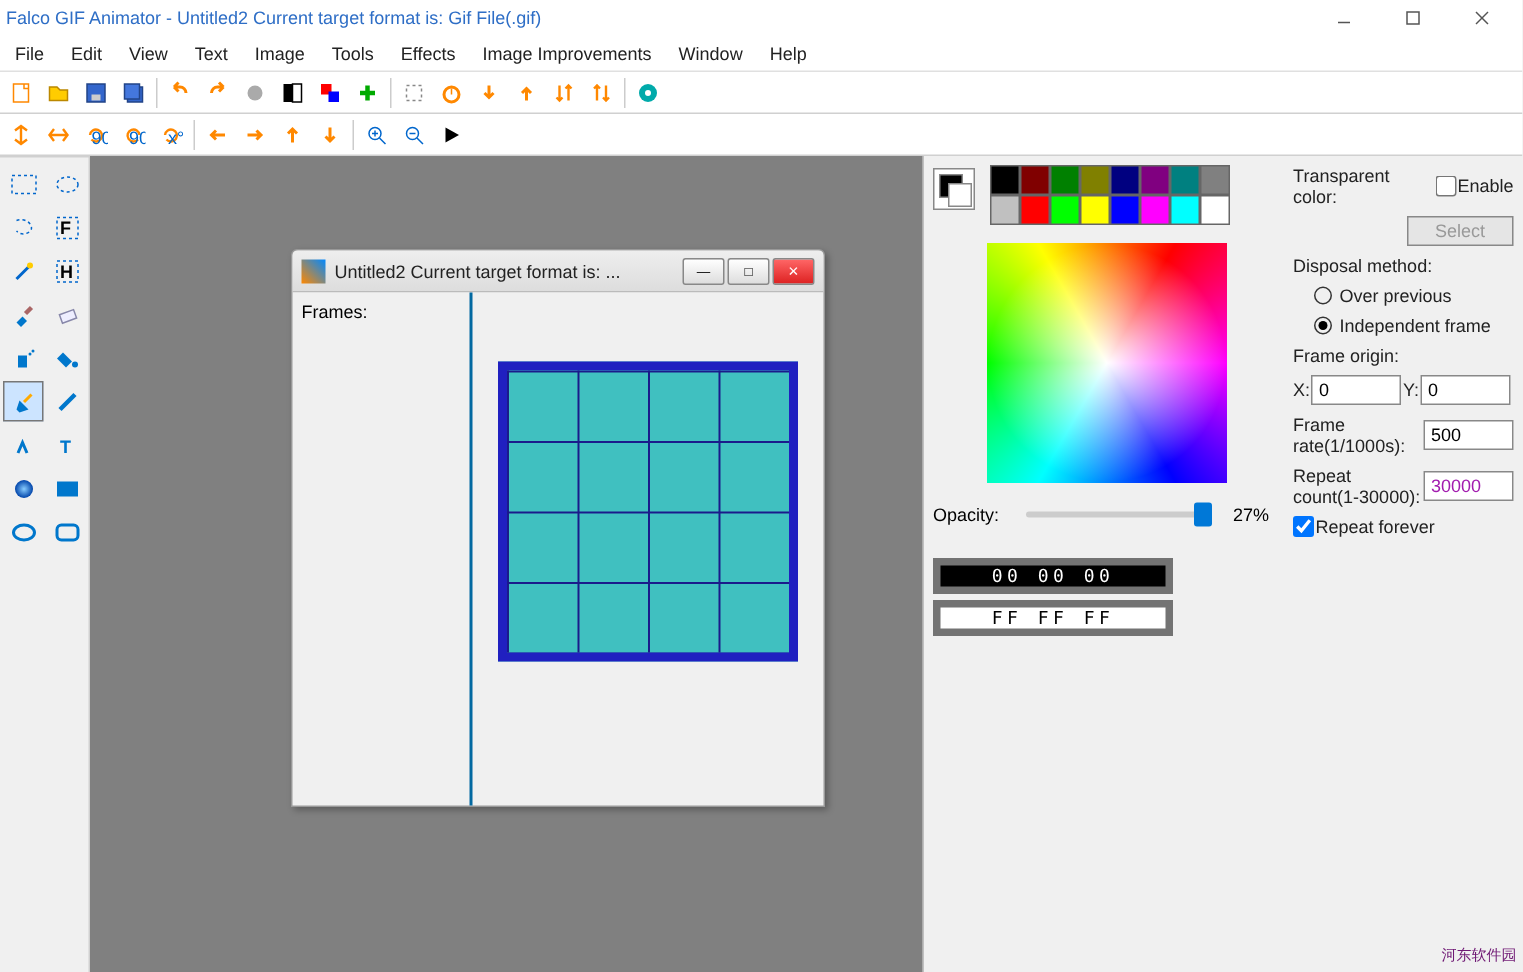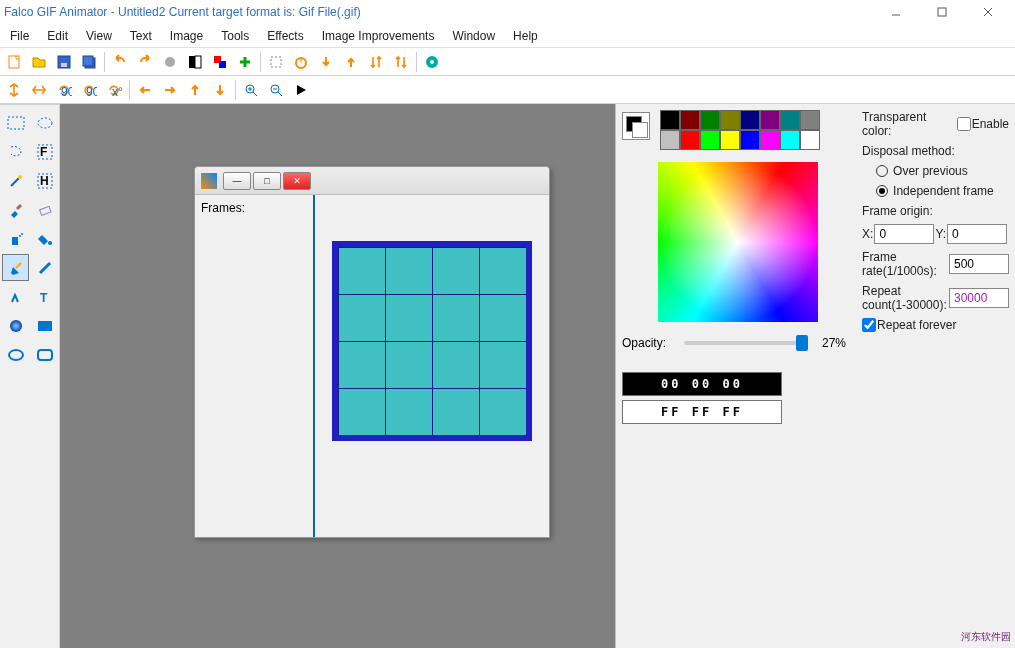--- a/index.html
+++ b/index.html
@@ -45,21 +45,21 @@
 .proprow{display:flex;align-items:center;gap:1px;margin-bottom:6px}
 .proprow label{color:#222}
 .proprow input[type=text]{width:60px;height:20px;border:1px solid #888;padding:0 4px}
 .proprow input[type=checkbox]{width:14px;height:14px}
 .btn{padding:2px 18px;border:1px solid #888;background:#e5e5e5;color:#999}
 .colorwheel{width:160px;height:160px;margin:6px 0 0 36px;background:conic-gradient(from 90deg,#f0f,#00f,#0ff,#0f0,#ff0,#f00,#f0f);position:relative}
 .colorwheel::after{content:"";position:absolute;inset:0;background:radial-gradient(circle at center,#fff 0%,transparent 70%)}
 .opacityrow{display:flex;align-items:center;gap:18px;margin:8px 0 4px 0}
 .slider{width:120px;height:4px;background:#ccc;position:relative;border-radius:2px}
 .sliderthumb{position:absolute;right:-4px;top:-6px;width:12px;height:16px;background:#0078d7;border-radius:2px}
-.hexbox{width:160px;height:24px;border:1px solid #737373;display:flex;align-items:center;justify-content:center;margin:4px 0;font-family:monospace;font-weight:bold;letter-spacing:3px}
+.hexbox{width:160px;height:24px;border:5px solid #737373;display:flex;align-items:center;justify-content:center;margin:4px 0;font-family:monospace;font-weight:normal;letter-spacing:3px}
 .hexbox.black{background:#000;color:#fff}
 .hexbox.white{background:#fff;color:#000}
 .radio{width:12px;height:12px;border:1px solid #333;border-radius:50%;display:inline-block;margin-right:4px;position:relative;vertical-align:middle}
 .radio.checked::after{content:"";position:absolute;inset:2px;background:#000;border-radius:50%}
 .watermark{position:absolute;right:4px;bottom:4px;font-size:10px;color:#701a75}
 
 svg{display:block}
 .row2{display:flex;gap:16px}
 </style>
 </head>
@@ -378,20 +378,21 @@
         <svg width="18" height="14">
           <rect x="2" y="2" width="14" height="10" rx="3" fill="none" stroke="#07c" stroke-width="2"></rect>
         </svg>
       </div>
   </div>
 
   <div class="canvasarea">
     <div class="innerwin">
       <div class="iwtitle">
         <div class="iwicon"></div>
+        <span class="iwtext">Untitled2  Current target format is: ...</span>
         <div class="iwbtns">
           <div class="iwbtn">—</div>
           <div class="iwbtn">□</div>
           <div class="iwbtn close">✕</div>
         </div>
       </div>
       <div class="innerbody">
         <div class="framespanel">
           <div class="frameslabel">Frames:</div>
         </div>
@@ -439,20 +440,23 @@
           <div class="hexbox white">FF FF FF</div>
         </div>
       </div>
 
       <div class="propspanel">
         <div class="proprow">
           <label>Transparent color:</label>
           <input type="checkbox" style="">
           <label>Enable</label>
         </div>
+        <div class="proprow" style="justify-content:flex-end">
+          <button class="btn">Select</button>
+        </div>
         <div class="proprow">
             <label>Disposal method:</label>
           </div>
         <div class="proprow" style="padding-left:14px">
           <span class="radio"></span>
           <label>Over previous</label>
         </div>
         <div class="proprow" style="padding-left:14px">
           <span class="radio checked"></span>
           <label>Independent frame</label>

